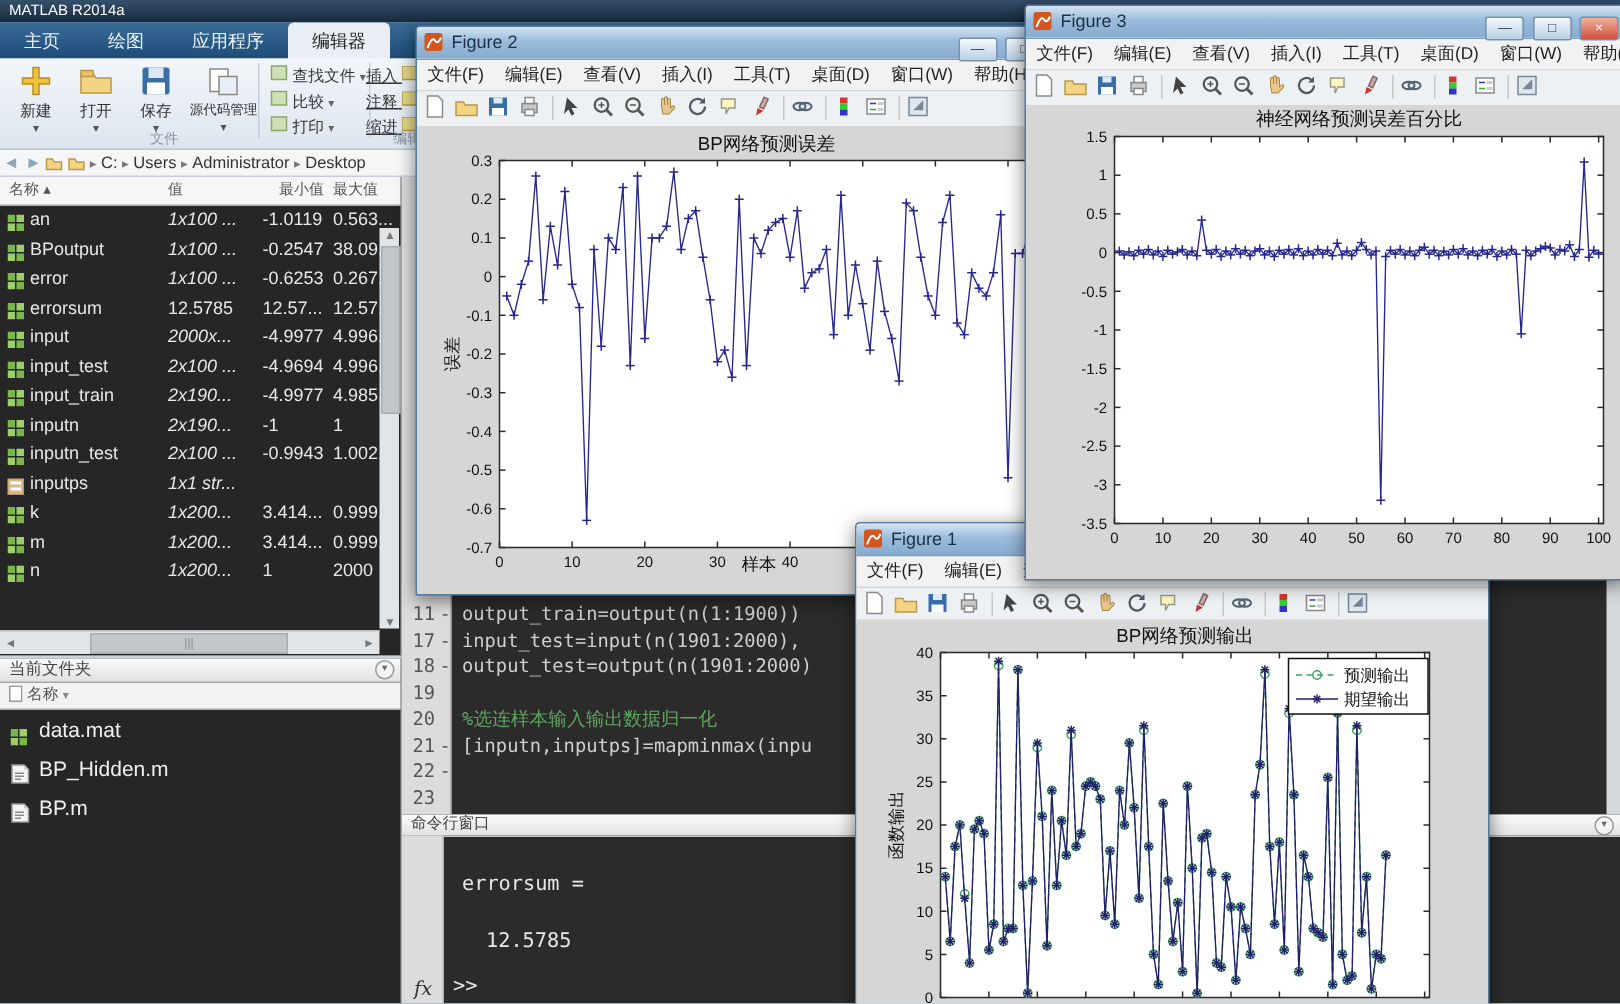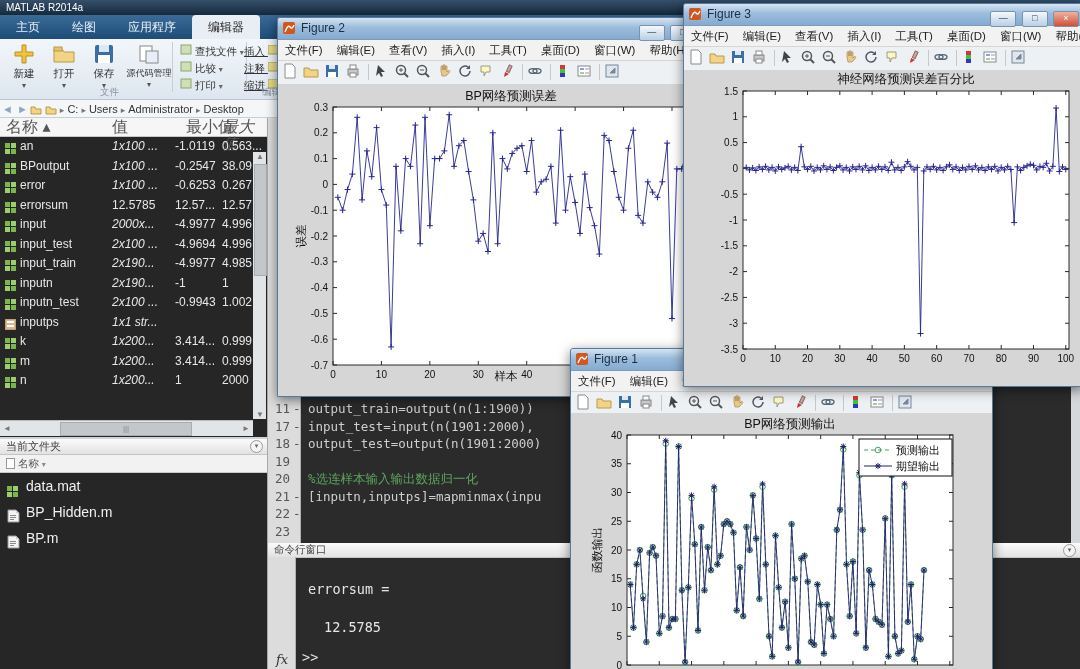--- a/index.html
+++ b/index.html
@@ -31,21 +31,21 @@
 
   
   .panelhead{background:linear-gradient(#fbfbfb,#e2e2e2);border-bottom:1px solid #c4c4c4;
     font-size:11px;color:#444;position:relative;}
   .circbtn{position:absolute;right:4px;top:1px;width:11px;height:11px;border:1px solid #9a9a9a;
     border-radius:50%;font-size:7px;line-height:10px;text-align:center;color:#666;background:#f4f4f4;}
   #workspace{position:absolute;left:0;top:118px;width:268px;height:319px;background:#262626;
     border-right:1px solid #a8a8a8;box-sizing:border-box;}
   #ws-head{height:16px;line-height:15px;padding-left:6px;}
   #ws-cols{position:relative;height:18px;background:#f6f6f6;border-bottom:1px solid #c8c8c8;
-    font-size:16px;color:#555;line-height:17px;}
+    font-size:10px;color:#555;line-height:17px;}
   .wscol{position:absolute;top:0;}
   #ws-rows{position:relative;font-size:12px;color:#e8e8e8;}
   .wsrow{position:relative;height:19.5px;line-height:19.5px;white-space:nowrap;}
   .wsrow .nm{position:absolute;left:20px;}
   .wsrow .vl{position:absolute;left:112px;font-style:italic;}
   .wsrow .vl.plain{font-style:normal;}
   .wsrow .mn{position:absolute;left:175px;}
   .wsrow .mx{position:absolute;left:222px;}
   .wsicon{position:absolute;left:5px;top:4px;width:11px;height:11px;}
   .vscroll{position:absolute;right:1px;top:34px;width:13px;height:267px;background:#e2e5e8;}
@@ -185,21 +185,21 @@
         <path d="M1 3h4l1 2h5v5H1z" fill="#f3d485" stroke="#b89a4a"></path>
       </svg> <svg width="12" height="11" style="vertical-align:-2px">
         <path d="M1 3h4l1 2h5v5H1z" fill="#f3d485" stroke="#b89a4a"></path>
       </svg><span class="sep">▸</span><span>C:</span><span class="sep">▸</span><span>Users</span><span class="sep">▸</span><span>Administrator</span><span class="sep">▸</span><span>Desktop</span></div>
 
   <div id="workspace">
     <div id="ws-cols">
         <span class="wscol" style="left: 6px;">名称 ▴</span>
         <span class="wscol" style="left: 112px;">值</span>
         <span class="wscol" style="left: 186px;">最小值</span>
-        <span class="wscol" style="left: 222px; font-style: italic;">最大值</span>
+        <span class="wscol" style="left: 222px;">最大值</span>
       </div>
     <div id="ws-rows">
         <div class="wsrow">
           <span class="wsicon"><svg width="11" height="11">
               <rect x="0" y="0" width="5" height="5" fill="#7ab648"></rect>
               <rect x="6" y="0" width="5" height="5" fill="#9ccf6a"></rect>
               <rect x="0" y="6" width="5" height="5" fill="#9ccf6a"></rect>
               <rect x="6" y="6" width="5" height="5" fill="#7ab648"></rect>
             </svg></span>
           <span class="nm">an</span>

